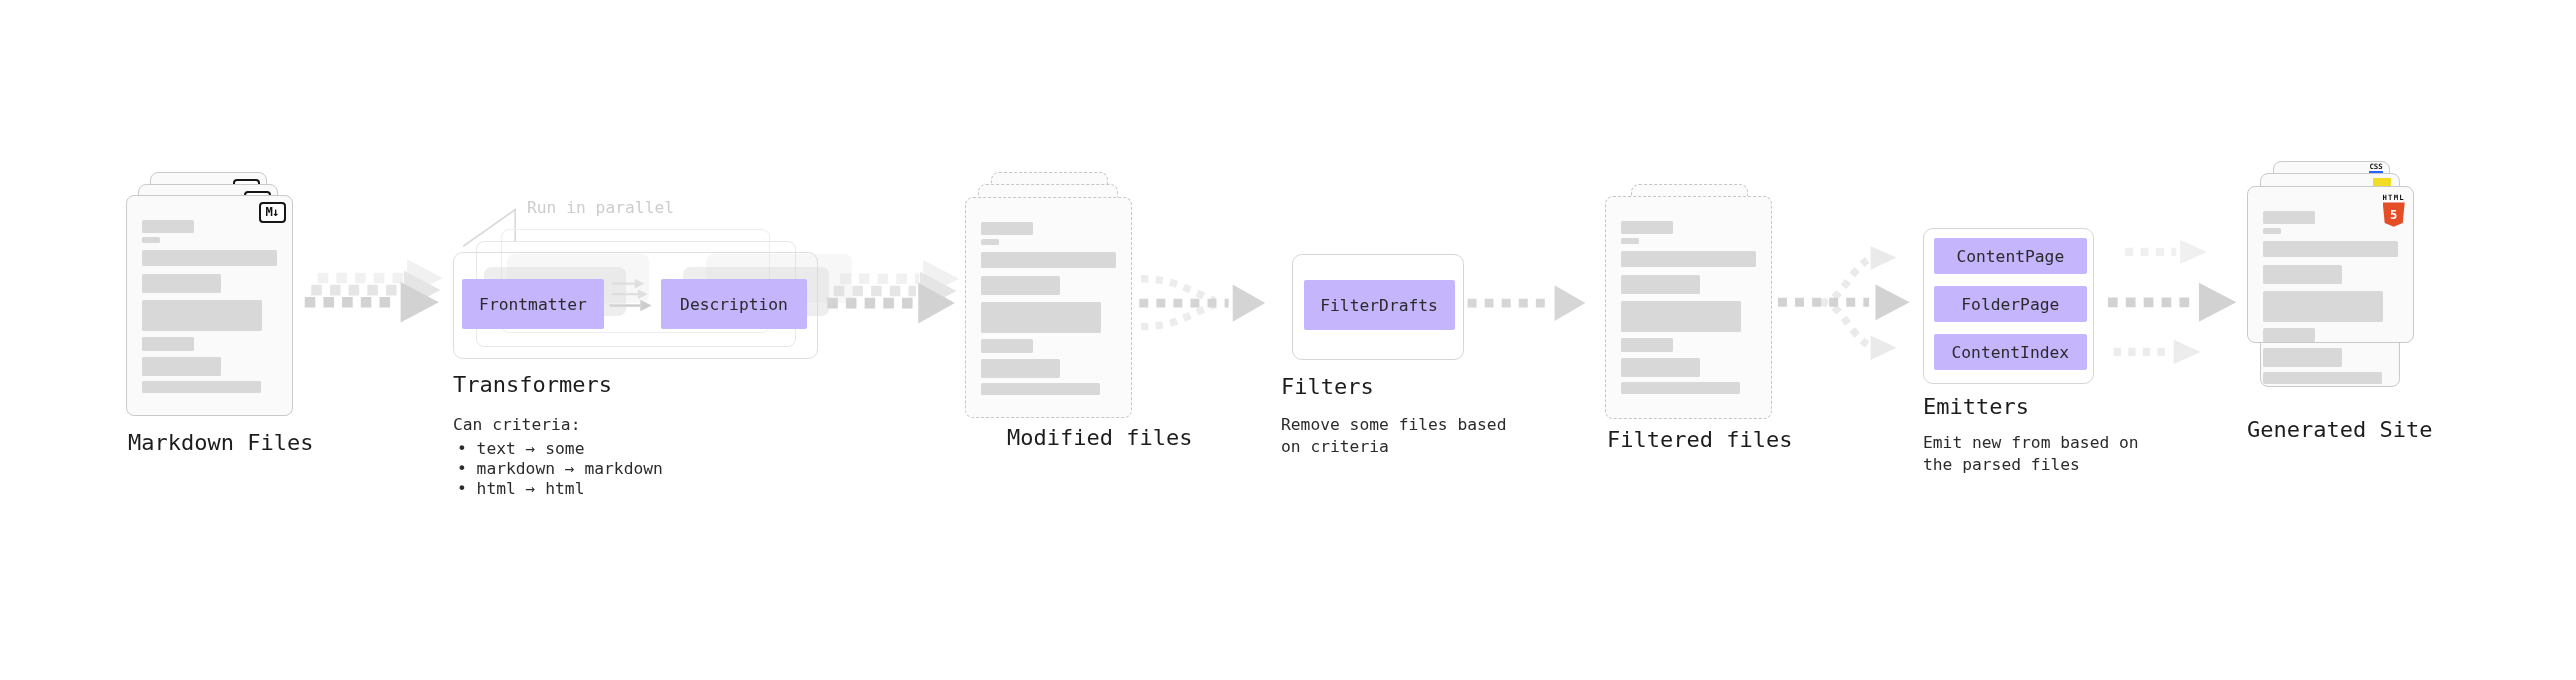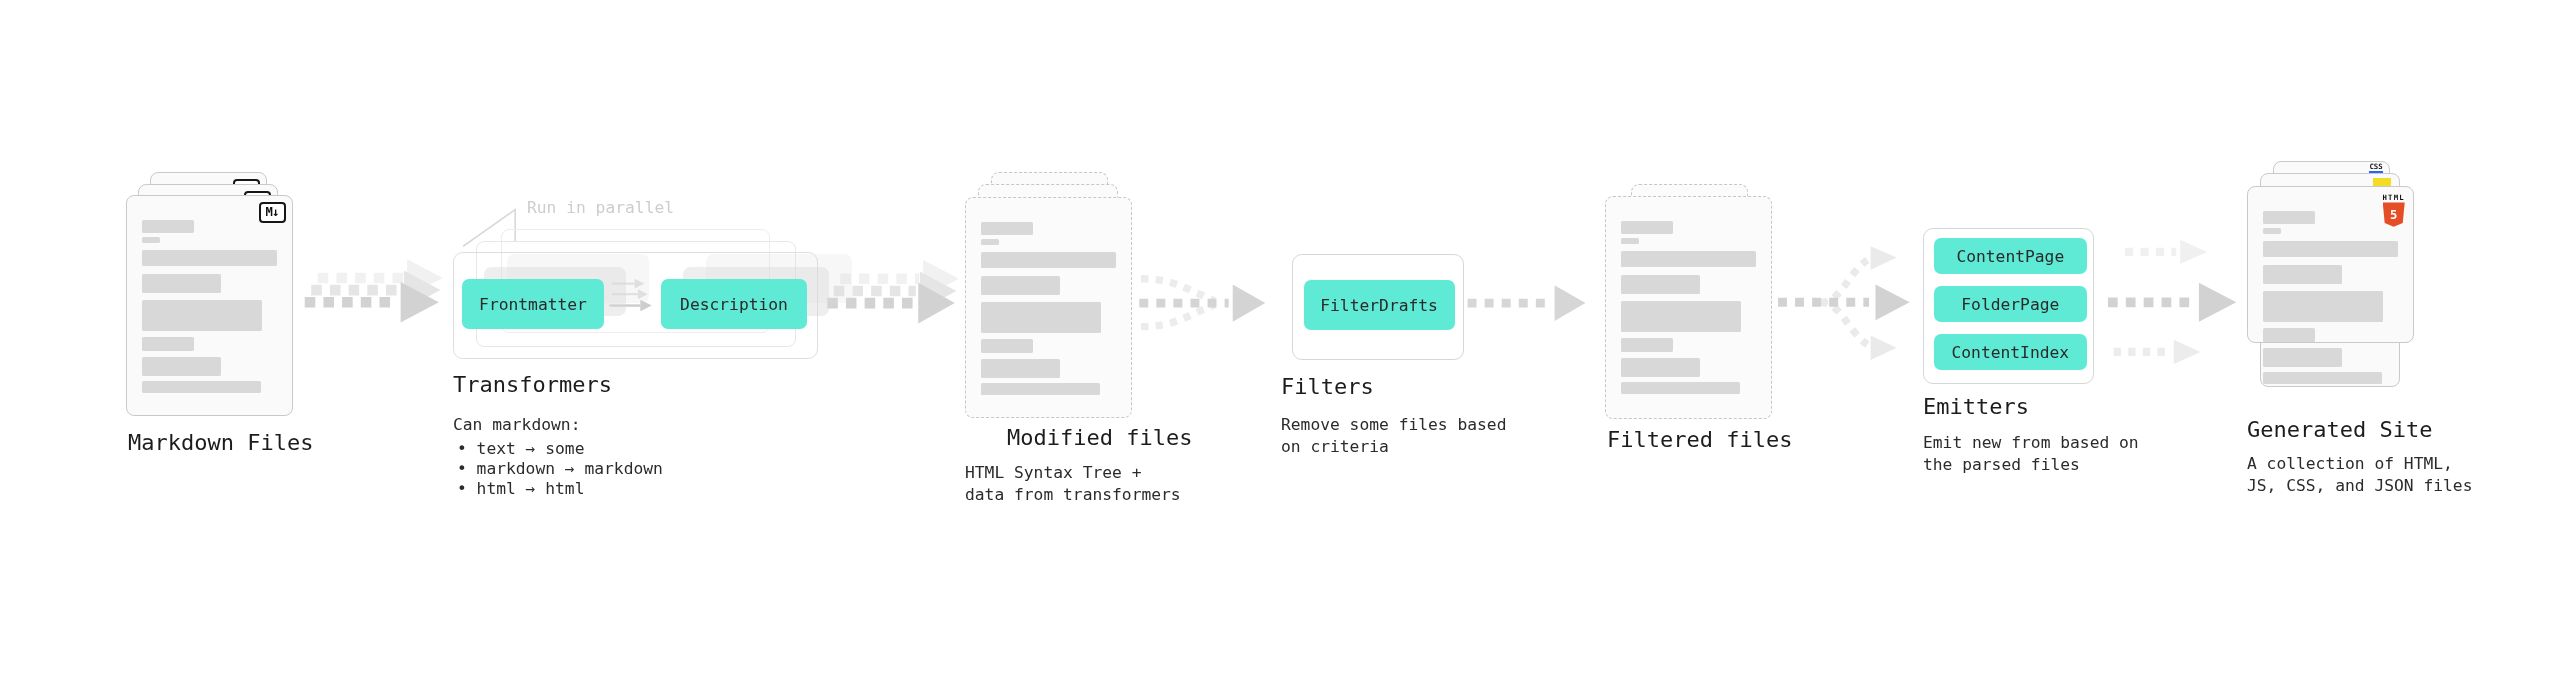--- a/index.html
+++ b/index.html
@@ -10,21 +10,21 @@
   .card{position:absolute;background:#fafafa;border:1.2px solid #c9c9c9;border-radius:8.1px;box-sizing:border-box;}
   .card.dashed{background:#fbfbfb;border:1.2px dashed #c6c6c6;}
   .bar{position:absolute;background:#d8d8d8;border-radius:1.6px;}
   .md-badge{position:absolute;right:6.5px;top:5.7px;width:27px;height:21px;border:2px solid #161616;border-radius:4.1px;
             background:#fff;color:#111;font-weight:bold;font-size:12.2px;letter-spacing:-0.8px;
             display:flex;align-items:center;justify-content:center;box-sizing:border-box;}
   .gbox{position:absolute;border:1.2px solid #ededed;border-radius:8.1px;box-sizing:border-box;}
   .gbox.g1{border-color:#e7e7e7;}
   .obox{position:absolute;border:1.2px solid #d6d6d6;border-radius:9.8px;box-sizing:border-box;background:transparent;}
   .obox.light{border-color:#dedede;}
-  .chip{position:absolute;background:#5eead4;border-radius:7px;color:#2a2a2a;font-size:16.3px;
+  .chip{position:absolute;background:#c4b5fd;border-radius:2px;color:#2a2a2a;font-size:16.3px;
         display:flex;align-items:center;justify-content:center;white-space:nowrap;}
   .ghost{position:absolute;background:#d9d9d9;border-radius:7.3px;}
   .ghost.g1{opacity:.45;}
   .ghost.g2{opacity:.22;}
   .title{position:absolute;font-size:22px;color:#1c1c1c;line-height:1.15;white-space:nowrap;}
   .desc{position:absolute;font-size:16.3px;color:#2b2b2b;line-height:22px;white-space:pre-line;}
   .bullet{position:absolute;font-size:16.3px;color:#2b2b2b;white-space:nowrap;}
   .annot{position:absolute;font-size:16.3px;color:#cdcdcd;white-space:nowrap;}
   .css-badge{position:absolute;right:5.7px;top:1.6px;text-align:center;font-size:7.3px;font-weight:bold;color:#111;line-height:6.5px;}
   .css-bar{width:14.6px;height:3.3px;background:var(--css-blue,#2962ff);margin:0.8px auto 0;}
@@ -144,42 +144,40 @@
     <div class="ghost g1" style="left:484px;top:267px;width:142px;height:49px;"></div>
     <div class="chip" style="left:462px;top:279px;width:142px;height:50px;">Frontmatter</div>
 
     <div class="ghost g2" style="left:706px;top:254px;width:146px;height:49px;"></div>
     <div class="ghost g1" style="left:683px;top:267px;width:146px;height:49px;"></div>
     <div class="chip" style="left:661px;top:279px;width:146px;height:50px;">Description</div>
 
     <div class="annot" style="left:527px;top:198px;">Run in parallel</div>
   </div>
   <div class="title" style="left:453px;top:372px;">Transformers</div>
-  <div class="desc" style="left:453px;top:414px;">Can markdown:</div>
+  <div class="desc" style="left:453px;top:414px;">Can criteria:</div>
   <div class="bullet" style="left:457px;top:439px;">• text → some</div>
   <div class="bullet" style="left:457px;top:459px;">• markdown → markdown</div>
   <div class="bullet" style="left:457px;top:479px;">• html → html</div>
 
   <div>
     <div class="card dashed" style="left:991px;top:172px;width:117px;height:98px;"></div>
     <div class="card dashed" style="left:978px;top:184px;width:140px;height:98px;"></div>
     <div class="card dashed" style="left:965px;top:197px;width:167px;height:221px;">
         <div class="bar" style="left: 14.6px; top: 24.4px; width: 52px; height: 13px;"></div>
         <div class="bar" style="left: 14.6px; top: 41px; width: 18px; height: 5.7px;"></div>
         <div class="bar" style="left: 14.6px; top: 54px; width: 135px; height: 16.3px;"></div>
         <div class="bar" style="left: 14.6px; top: 78px; width: 79px; height: 18.7px;"></div>
         <div class="bar" style="left: 14.6px; top: 104px; width: 120px; height: 31px;"></div>
         <div class="bar" style="left: 14.6px; top: 141px; width: 52px; height: 14px;"></div>
         <div class="bar" style="left: 14.6px; top: 161px; width: 79px; height: 18.7px;"></div>
         <div class="bar" style="left: 14.6px; top: 185px; width: 119px; height: 12.2px;"></div>
       </div>
   </div>
   <div class="title" style="left:1007px;top:425px;">Modified files</div>
-  <div class="desc" style="left:965px;top:462px;">HTML Syntax Tree +
-data from transformers</div>
 
   <div class="obox" style="left:1292px;top:254px;width:172px;height:106px;">
     <div class="chip" style="left:10.6px;top:25px;width:151px;height:50px;">FilterDrafts</div>
   </div>
   <div class="title" style="left:1281px;top:374px;">Filters</div>
   <div class="desc" style="left:1281px;top:414px;">Remove some files based
 on criteria</div>
 
   <div>
     <div class="card dashed" style="left:1631px;top:184px;width:117px;height:98px;"></div>
@@ -226,17 +224,15 @@
         <div class="bar" style="left: 14.6px; top: 41px; width: 18px; height: 5.7px;"></div>
         <div class="bar" style="left: 14.6px; top: 54px; width: 135px; height: 16.3px;"></div>
         <div class="bar" style="left: 14.6px; top: 78px; width: 79px; height: 18.7px;"></div>
         <div class="bar" style="left: 14.6px; top: 104px; width: 120px; height: 31px;"></div>
         <div class="bar" style="left: 14.6px; top: 141px; width: 52px; height: 14px;"></div>
         <div class="bar" style="left: 14.6px; top: 161px; width: 79px; height: 18.7px;"></div>
         <div class="bar" style="left: 14.6px; top: 185px; width: 119px; height: 12.2px;"></div>
       </div>
   </div>
   <div class="title" style="left:2247px;top:417px;">Generated Site</div>
-  <div class="desc" style="left:2247px;top:453px;">A collection of HTML,
-JS, CSS, and JSON files</div>
 
 </div>
 
 
 </body></html>

